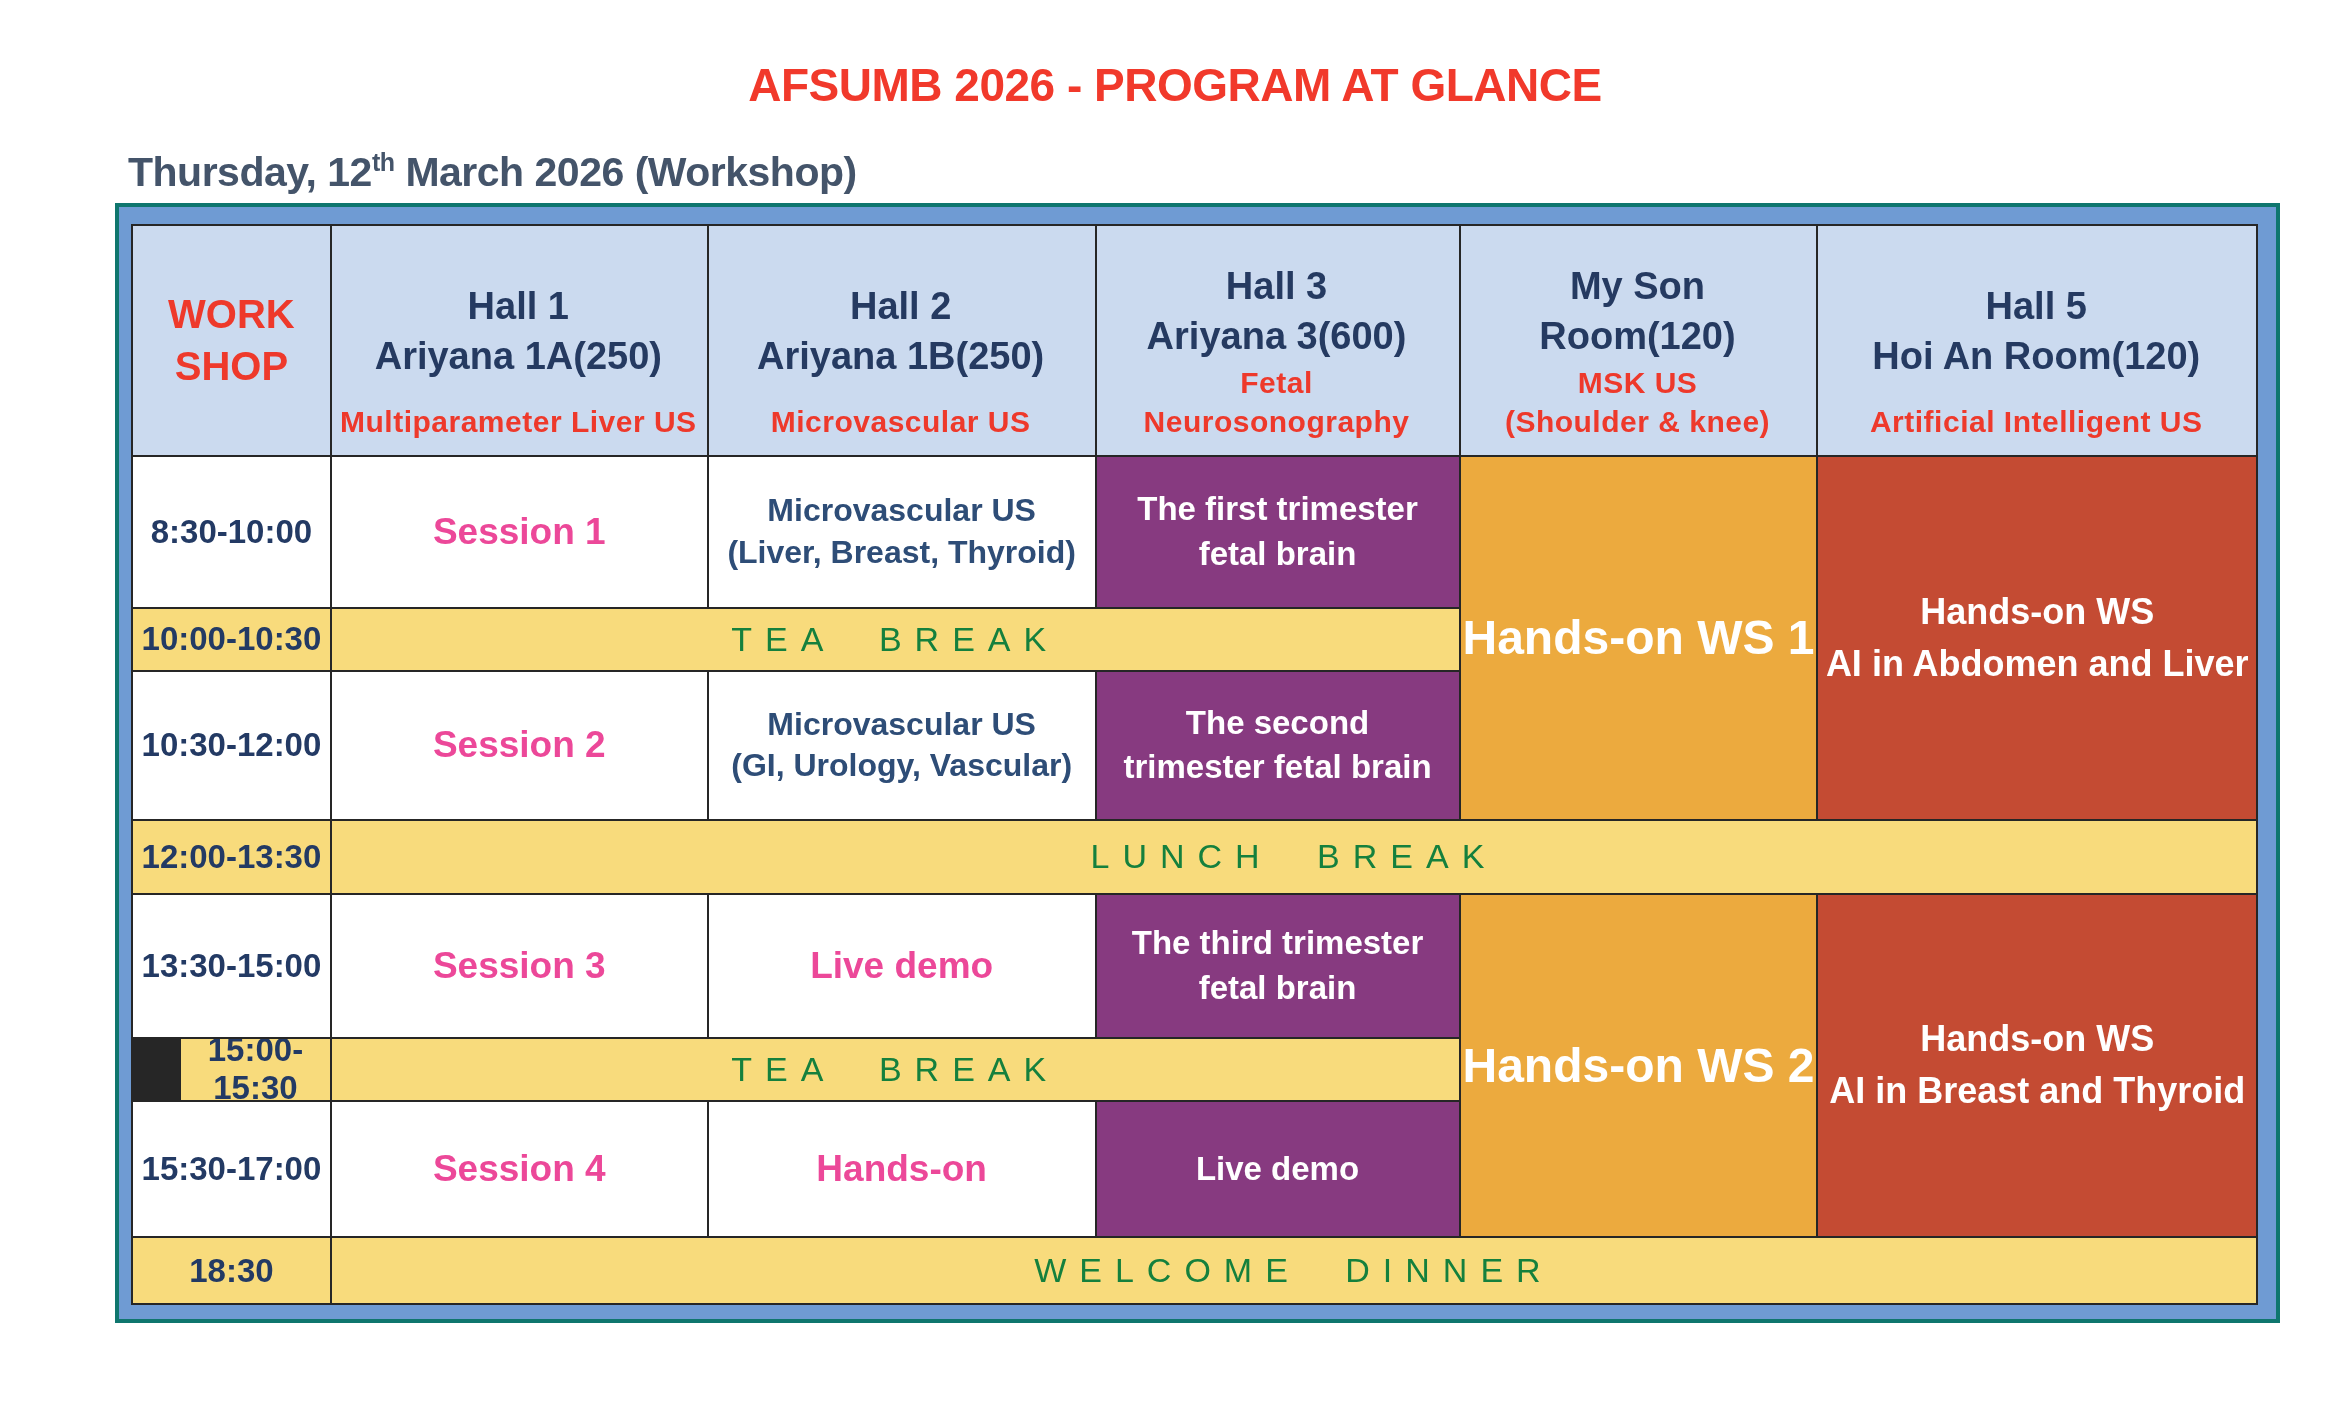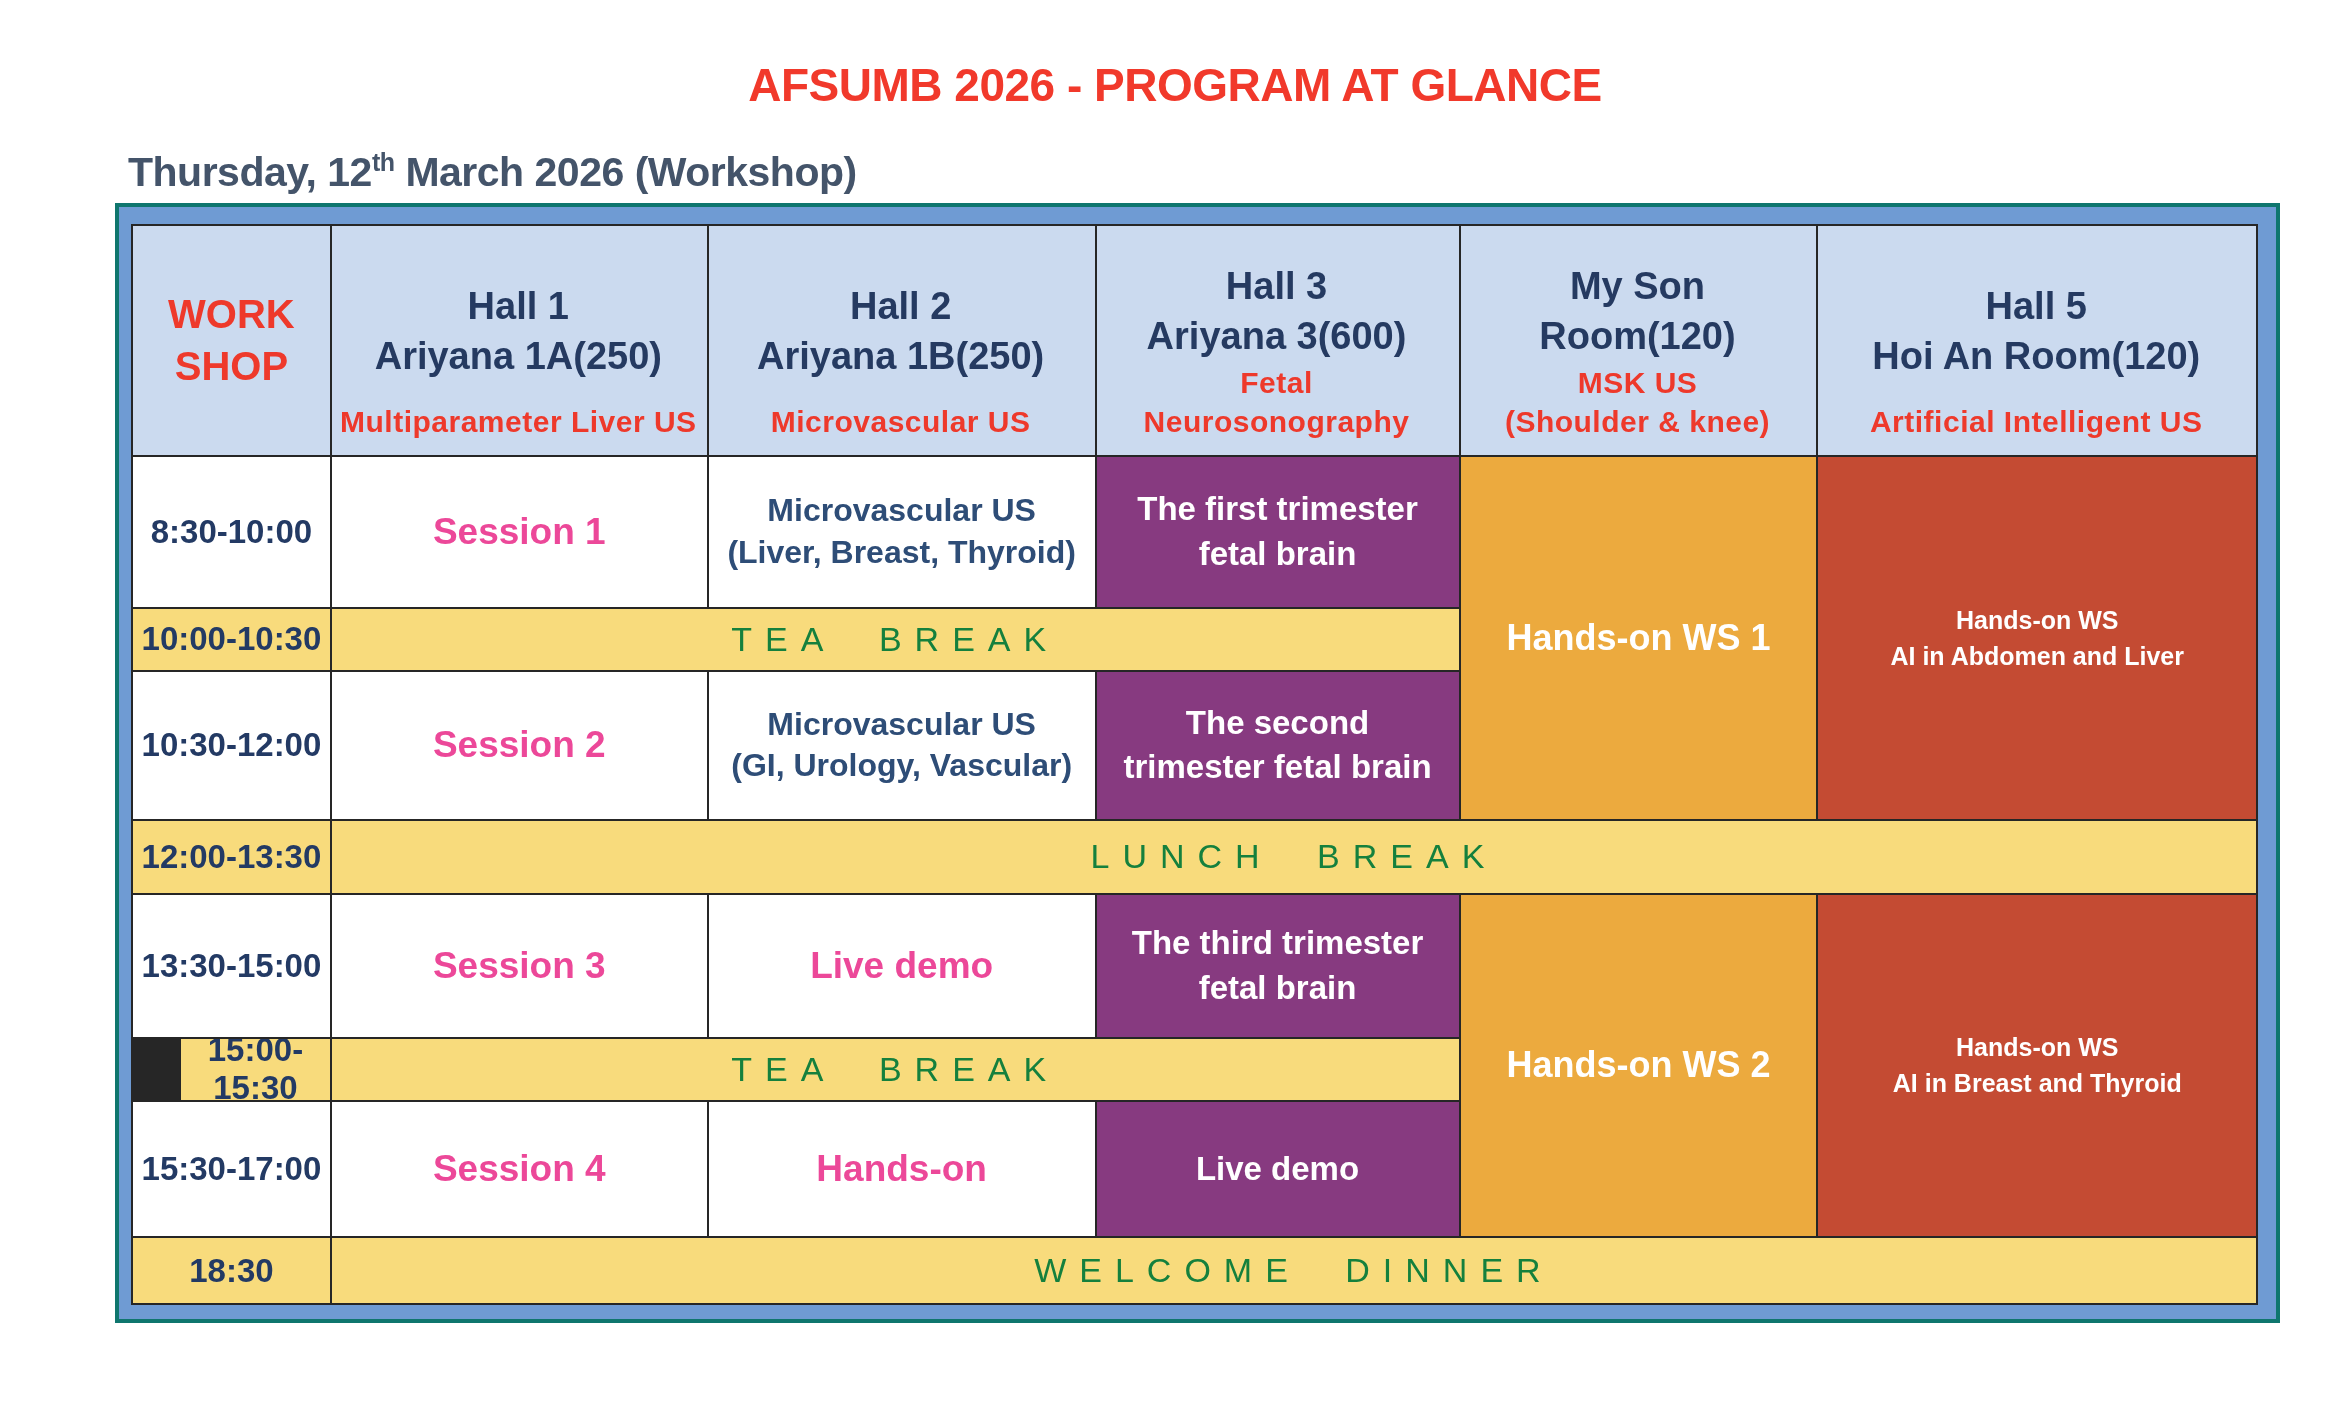--- a/index.html
+++ b/index.html
@@ -37,22 +37,22 @@
   .hd-main{flex:1;display:flex;flex-direction:column;justify-content:center;
     font-size:38px;line-height:1.32;color:#253a61;}
   .hd-topic{font-size:30px;line-height:1.3;color:#ee392b;letter-spacing:0.5px;}
   .corner{background:#cbdaef;justify-content:center;
     font-size:40px;line-height:1.3;color:#ee392b;}
   
   .time{font-size:33px;color:#233a64;}
   .session{font-size:37px;color:#ec4899;}
   .twoline{font-size:32px;line-height:1.3;color:#2e4d77;}
   .purple{background:#873a80;color:#ffffff;font-size:33px;line-height:1.35;}
-  .orange{background:#ecaa3e;color:#ffffff;font-size:36px;line-height:1.45;}
-  .brick{background:#c44b33;color:#ffffff;font-size:25px;line-height:1.45;}
+  .orange{background:#ecaa3e;color:#ffffff;font-size:48px;line-height:1.45;}
+  .brick{background:#c44b33;color:#ffffff;font-size:36px;line-height:1.45;}
   .band{background:#f8db7c;color:#15803d;font-weight:normal;
     font-size:34px;letter-spacing:13px;word-spacing:22px;white-space:nowrap;}
   .band-time{background:#f8db7c;}
   
   .g-corner{grid-area:1/1;}
   .g-h1{grid-area:1/2;} .g-h2{grid-area:1/3;} .g-h3{grid-area:1/4;} .g-h4{grid-area:1/5;} .g-h5{grid-area:1/6;}
   .g-t0{grid-area:2/1;} .g-s1{grid-area:2/2;} .g-m1{grid-area:2/3;} .g-p1{grid-area:2/4;}
   .g-ws1{grid-row:2/5;grid-column:5;}
   .g-ai1{grid-row:2/5;grid-column:6;}
   .g-t1{grid-area:3/1;} .g-tea1{grid-row:3;grid-column:2/5;}

